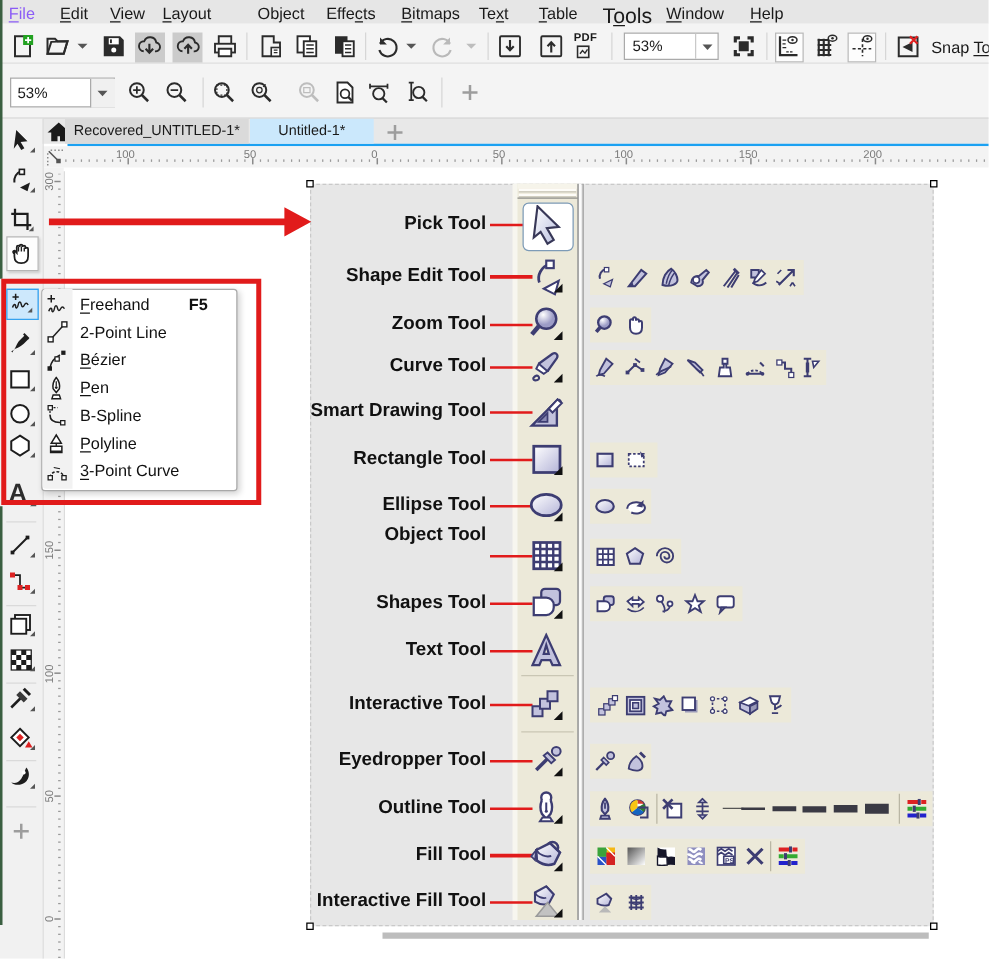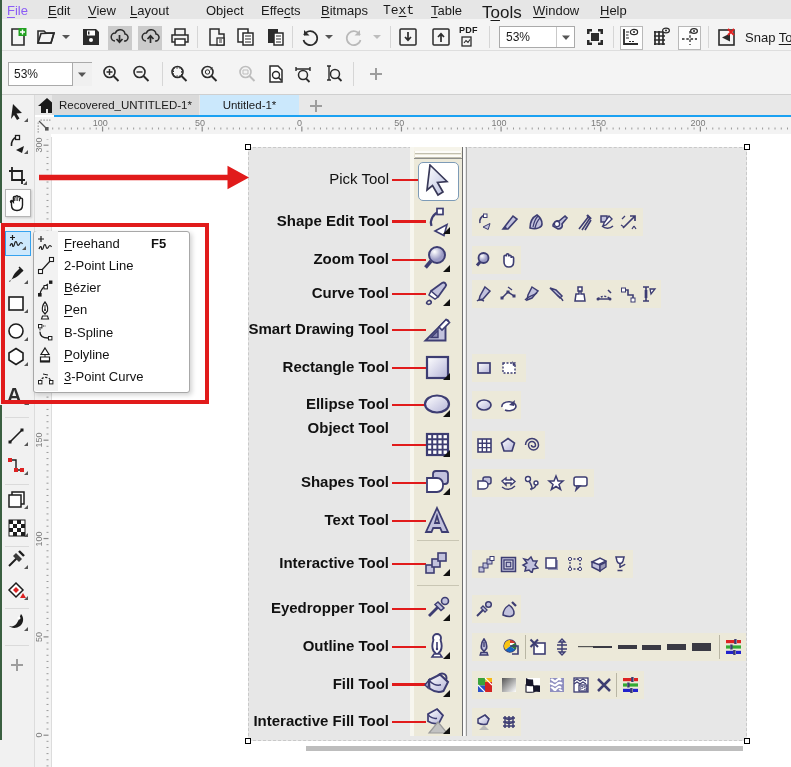--- a/index.html
+++ b/index.html
@@ -17,21 +17,21 @@
 <div style="position:absolute;left:50.5px;top:137px;width:1px;height:630px;background:#dcdcdc;"></div>
 <div style="position:absolute;left:0px;top:0px;width:1.5px;height:223px;background:#3a5f41;"></div>
 <div style="position:absolute;left:0px;top:405px;width:1.5px;height:335px;background:#3a5f41;"></div>
 <div style="position:absolute;left:7px;top:2.5px;white-space:nowrap;font-size:13px;color:#8b5cf6;"><u>F</u>ile</div>
 <div style="position:absolute;left:48px;top:2.5px;white-space:nowrap;font-size:13px;color:#1a1a1a;"><u>E</u>dit</div>
 <div style="position:absolute;left:88px;top:2.5px;white-space:nowrap;font-size:13px;color:#1a1a1a;"><u>V</u>iew</div>
 <div style="position:absolute;left:130px;top:2.5px;white-space:nowrap;font-size:13px;color:#1a1a1a;"><u>L</u>ayout</div>
 <div style="position:absolute;left:206px;top:2.5px;white-space:nowrap;font-size:13px;color:#1a1a1a;">Object</div>
 <div style="position:absolute;left:261px;top:2.5px;white-space:nowrap;font-size:13px;color:#1a1a1a;">Effe<u>c</u>ts</div>
 <div style="position:absolute;left:321px;top:2.5px;white-space:nowrap;font-size:13px;color:#1a1a1a;"><u>B</u>itmaps</div>
-<div style="position:absolute;left:383px;top:2.5px;white-space:nowrap;font-size:13px;color:#1a1a1a;font-family:Liberation Mono, monospace;">Te<u>x</u>t</div>
+<div style="position:absolute;left:383px;top:2.5px;white-space:nowrap;font-size:13px;color:#1a1a1a;">Te<u>x</u>t</div>
 <div style="position:absolute;left:431px;top:2.5px;white-space:nowrap;font-size:13px;color:#1a1a1a;"><u>T</u>able</div>
 <div style="position:absolute;left:482px;top:2.5px;white-space:nowrap;font-size:17px;color:#1a1a1a;">T<u>o</u>ols</div>
 <div style="position:absolute;left:533px;top:2.5px;white-space:nowrap;font-size:13px;color:#1a1a1a;"><u>W</u>indow</div>
 <div style="position:absolute;left:600px;top:2.5px;white-space:nowrap;font-size:13px;color:#1a1a1a;"><u>H</u>elp</div>
 <svg style="position:absolute;left:8.0px;top:27.0px;width:20px;height:20px;" viewBox="0 0 20 20">
     <path d="M4 2h8l4 4v12H4z" fill="none" stroke="#2b2b2b" stroke-width="1.6"></path>
     <rect x="10.5" y="1" width="8" height="8" fill="#22a121"></rect>
     <path d="M14.5 2.5v5M12 5h5" stroke="#fff" stroke-width="1.4"></path>
   </svg>
 <svg style="position:absolute;left:36.0px;top:27.0px;width:20px;height:20px;" viewBox="0 0 20 20">
@@ -565,21 +565,21 @@
 <div style="position:absolute;left:414px;top:147px;width:48px;height:589px;background:#ece9d9;"></div>
 <div style="position:absolute;left:414px;top:147px;width:48px;height:4px;background:#f6f4ea;"></div>
 <div style="position:absolute;left:415px;top:150.5px;width:46px;height:2.2px;background:#fdfcf8;border-bottom:1px solid #c2bfae;"></div>
 <div style="position:absolute;left:415px;top:154.5px;width:46px;height:2.2px;background:#fdfcf8;border-bottom:1px solid #c2bfae;"></div>
 <div style="position:absolute;left:414px;top:158px;width:48px;height:1.4px;background:#8f8f8b;"></div>
 <div style="position:absolute;left:461.5px;top:147px;width:1.8px;height:589px;background:#6f6f6f;"></div>
 <div style="position:absolute;left:463.3px;top:147px;width:2.2px;height:589px;background:#fbfbfb;"></div>
 <div style="position:absolute;left:465.5px;top:147px;width:1.2px;height:589px;background:#9a9a9a;"></div>
 <div style="position:absolute;left:417px;top:540px;width:42px;height:1px;background:#c9c6b4;"></div>
 <div style="position:absolute;left:417px;top:585px;width:42px;height:1px;background:#c9c6b4;"></div>
-<div style="position:absolute;right:402px;top:170px;white-space:nowrap;font-size:15px;font-weight:normal;color:#111;text-align:center;">Pick Tool</div>
+<div style="position:absolute;right:402px;top:170px;white-space:nowrap;font-size:15px;font-weight:bold;color:#111;text-align:center;">Pick Tool</div>
 <div style="position:absolute;left:391.5px;top:178.6px;width:27.5px;height:2.8px;background:#e11b1b;"></div>
 <div style="position:absolute;right:402px;top:211.5px;white-space:nowrap;font-size:15px;font-weight:bold;color:#111;">Shape Edit Tool</div>
 <div style="position:absolute;left:391.5px;top:220.1px;width:34.5px;height:2.8px;background:#e11b1b;"></div>
 <div style="position:absolute;right:402px;top:250px;white-space:nowrap;font-size:15px;font-weight:bold;color:#111;">Zoom Tool</div>
 <div style="position:absolute;left:391.5px;top:258.6px;width:34.5px;height:2.8px;background:#e11b1b;"></div>
 <div style="position:absolute;right:402px;top:284px;white-space:nowrap;font-size:15px;font-weight:bold;color:#111;">Curve Tool</div>
 <div style="position:absolute;left:391.5px;top:292.6px;width:34.5px;height:2.8px;background:#e11b1b;"></div>
 <div style="position:absolute;right:402px;top:320px;white-space:nowrap;font-size:15px;font-weight:bold;color:#111;">Smart Drawing Tool</div>
 <div style="position:absolute;left:391.5px;top:328.6px;width:34.5px;height:2.8px;background:#e11b1b;"></div>
 <div style="position:absolute;right:402px;top:358px;white-space:nowrap;font-size:15px;font-weight:bold;color:#111;">Rectangle Tool</div>

